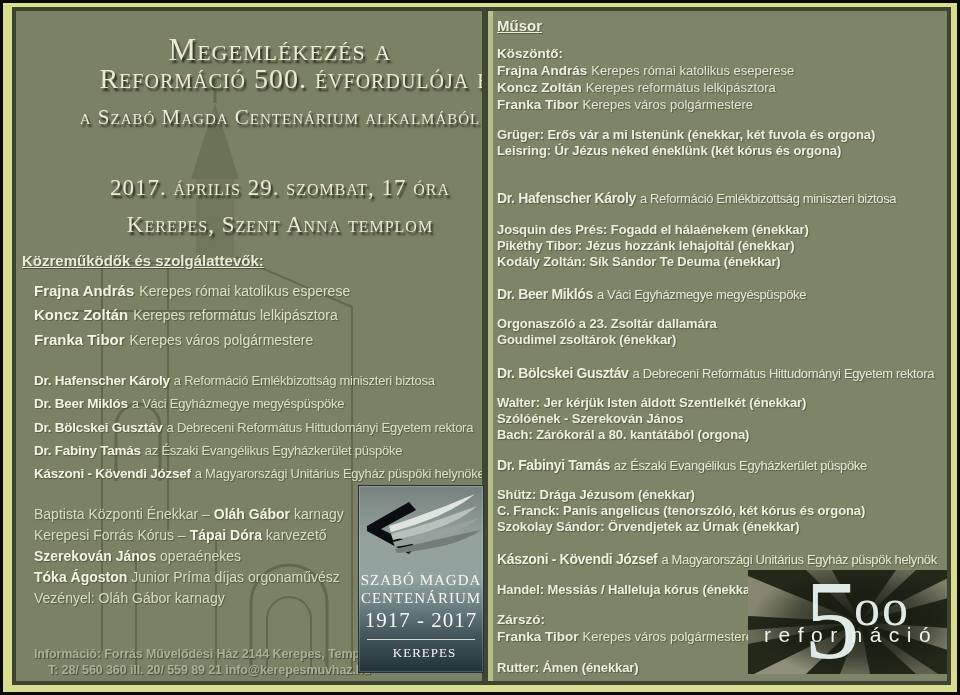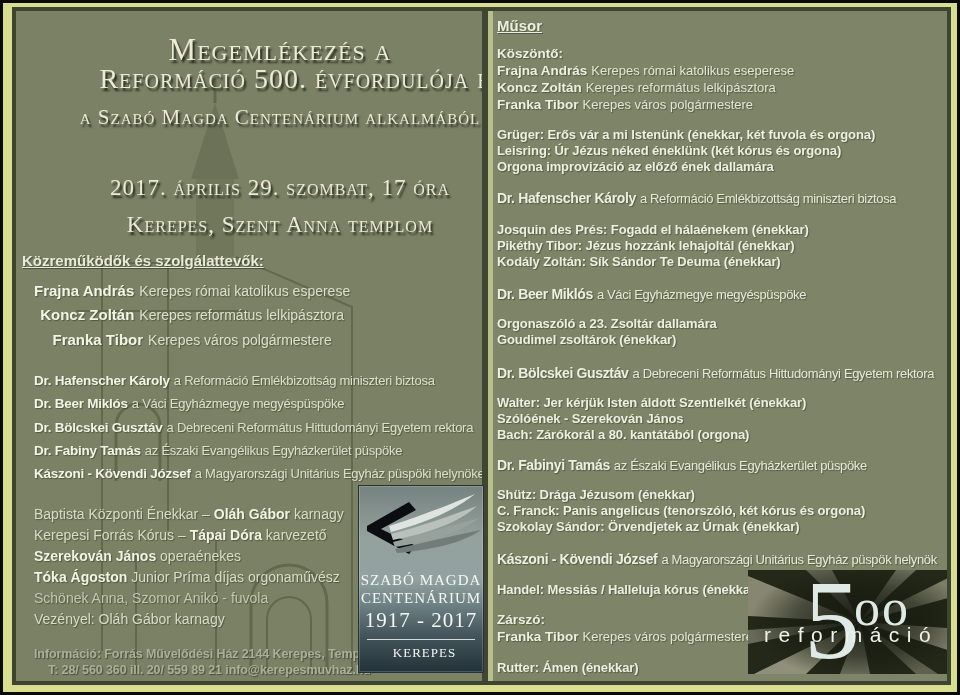--- a/index.html
+++ b/index.html
@@ -14,21 +14,21 @@
   
   .left-col{position:absolute;left:0;top:0;width:528px;height:100%;overflow:hidden;}
   .serifline{position:absolute;left:0;width:100%;text-align:center;font-family:"Liberation Serif",serif;font-variant:small-caps;color:#ece9d4;text-shadow:2px 3px 2px rgba(28,33,20,0.9);letter-spacing:1px;white-space:nowrap;}
   .t1{top:21px;font-size:31px;}
   .t2{top:52px;font-size:28px;padding-left:42px;box-sizing:border-box;}
   .t3{top:94px;font-size:21px;}
   .d1{top:164px;font-size:23px;}
   .d2{top:201px;font-size:23px;}
 
   .contrib-heading{position:absolute;left:6px;top:241px;font-size:15px;font-weight:bold;color:#e9ebd7;text-decoration:underline;text-shadow:1px 1px 1px rgba(30,35,20,.5);}
-  .guests{position:absolute;left:18px;top:268px;text-align:center;}
+  .guests{position:absolute;left:18px;top:268px;}
   .guests .line{line-height:23.3px;white-space:nowrap;}
   .guests .nm{font-size:15px;font-weight:bold;color:#f4f4e6;}
   .guests .rl{font-size:14px;color:#dce0c9;margin-left:5px;}
   .officials{position:absolute;left:18px;top:358px;}
   .officials .line{line-height:22.3px;white-space:nowrap;letter-spacing:-0.25px;}
   .officials .nm{font-size:13.5px;font-weight:bold;color:#f4f4e6;}
   .officials .rl{font-size:13px;color:#dce0c9;margin-left:4px;}
   .performers{position:absolute;left:18px;top:493px;}
   .performers .line{line-height:21px;white-space:nowrap;font-size:14px;color:#d9ddc6;}
   .performers .nm{font-weight:bold;color:#f2f3e3;}
@@ -116,21 +116,20 @@
         <div class="line"><span class="nm">Dr. Bölcskei Gusztáv</span><span class="rl">a Debreceni Református Hittudományi Egyetem rektora</span></div>
         <div class="line"><span class="nm">Dr. Fabiny Tamás</span><span class="rl">az Északi Evangélikus Egyházkerület püspöke</span></div>
         <div class="line"><span class="nm">Kászoni - Kövendi József</span><span class="rl">a Magyarországi Unitárius Egyház püspöki helynöke</span></div>
       </div>
 
       <div class="performers">
         <div class="line"><span>Baptista Központi Énekkar – </span><span class="nm">Oláh Gábor</span><span> karnagy</span></div>
         <div class="line"><span>Kerepesi Forrás Kórus – </span><span class="nm">Tápai Dóra</span><span> karvezető</span></div>
         <div class="line"><span></span><span class="nm">Szerekován János</span><span> operaénekes</span></div>
         <div class="line"><span></span><span class="nm">Tóka Ágoston</span><span> Junior Príma díjas orgonaművész</span></div>
-        <div class="line dim"><span>Schönek Anna, Szomor Anikó - fuvola</span><span class="nm"></span><span></span></div>
         <div class="line"><span>Vezényel: Oláh Gábor karnagy</span><span class="nm"></span><span></span></div>
       </div>
 
       <div class="info">
         <div>Információ: Forrás Művelődési Ház 2144 Kerepes, Templom utca 3.</div>
         <div class="l2">T: 28/ 560 360 ill. 20/ 559 89 21  info@kerepesmuvhaz.hu</div>
       </div>
     </div>
 
     <div class="div-dark"></div>
@@ -142,21 +141,20 @@
       <div class="rblock" style="top:35px">
         <div class="glabel">Köszöntő:</div>
         <div class="gline"><span class="nm">Frajna András</span><span class="rl">Kerepes római katolikus eseperese</span></div>
         <div class="gline"><span class="nm">Koncz Zoltán</span><span class="rl">Kerepes református lelkipásztora</span></div>
         <div class="gline"><span class="nm">Franka Tibor</span><span class="rl">Kerepes város polgármestere</span></div>
       </div>
 
       <div class="rblock" style="top:116px">
         <div class="pl">Grüger: Erős vár a mi Istenünk (énekkar, két fuvola és orgona)</div>
         <div class="pl">Leisring: Úr Jézus néked éneklünk (két kórus és orgona)</div>
-        <div class="pl">Orgona improvizáció az előző ének dallamára</div>
       </div>
 
       <div class="rblock spk" style="top:178px"><span class="nm">Dr. Hafenscher Károly</span><span class="rl">a Reformáció Emlékbizottság miniszteri biztosa</span></div>
 
       <div class="rblock" style="top:211px">
         <div class="pl">Josquin des Prés: Fogadd el hálaénekem (énekkar)</div>
         <div class="pl">Pikéthy Tibor: Jézus hozzánk lehajoltál (énekkar)</div>
         <div class="pl">Kodály Zoltán: Sík Sándor Te Deuma (énekkar)</div>
       </div>
 

